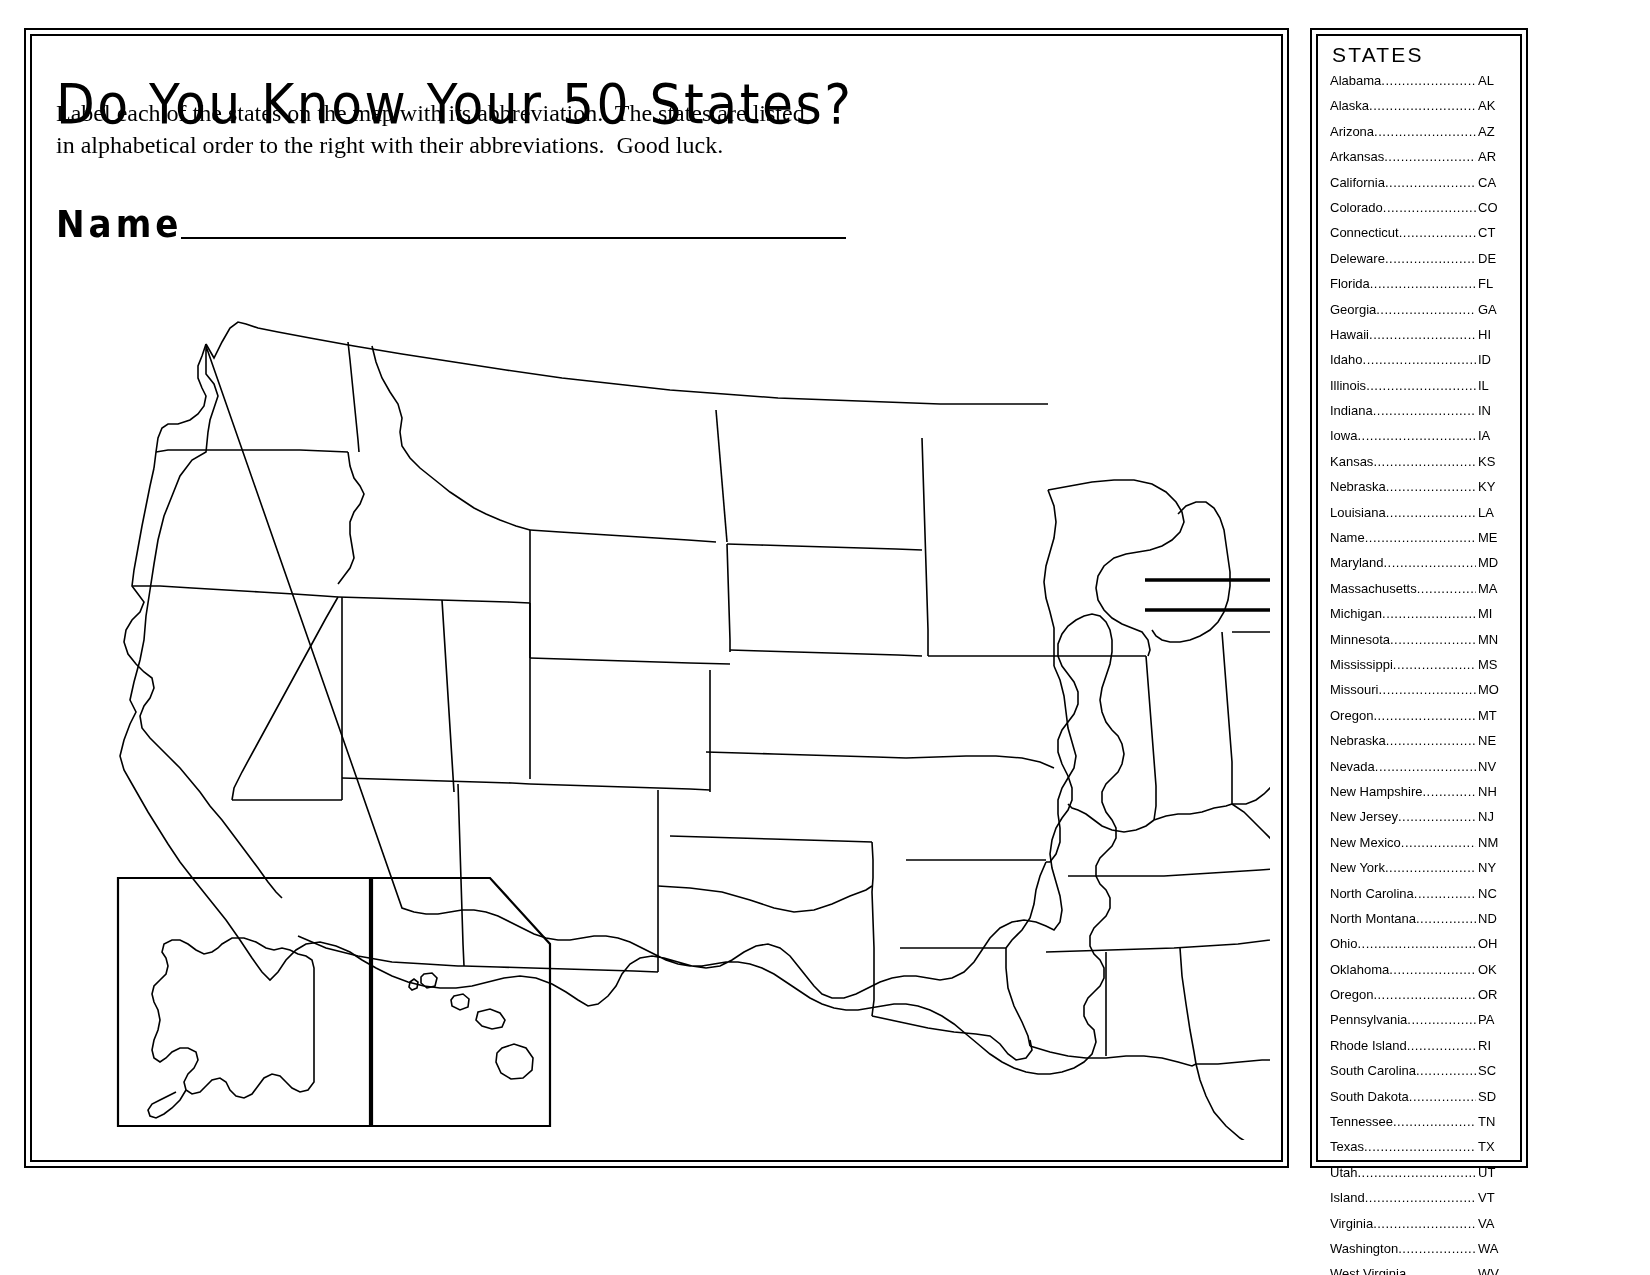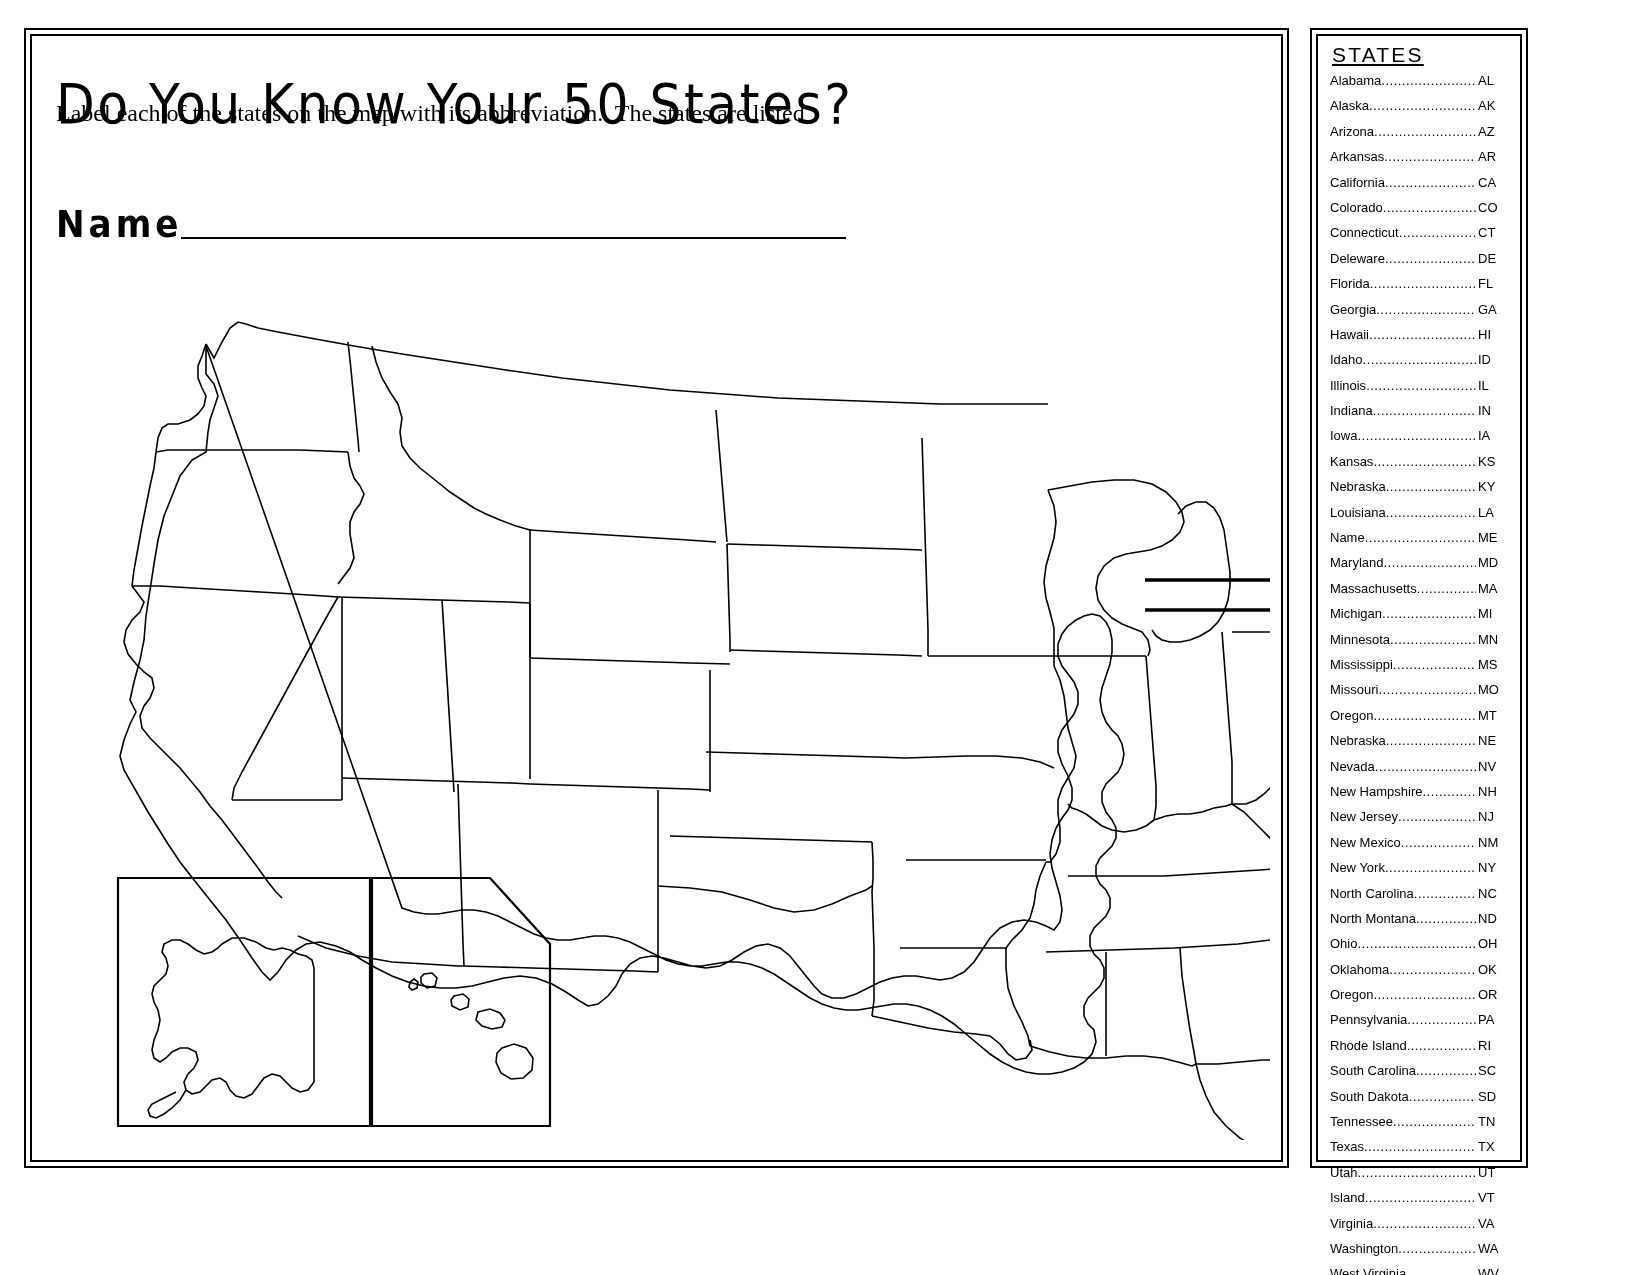--- a/index.html
+++ b/index.html
@@ -118,21 +118,20 @@
 
   
   #states-head {
     position: absolute;
     left: 1332px;
     top: 44px;
     font-family: "Liberation Sans", sans-serif;
     font-size: 21px;
     letter-spacing: 2.2px;
     line-height: 1;
-    text-decoration: underline;
   }
   #states-list {
     position: absolute;
     left: 1330px;
     top: 68px;
     width: 182px;
   }
   .state-row {
     display: flex;
     align-items: baseline;
@@ -163,20 +162,21 @@
 <div id="page">
 
   <div class="panel" id="main-panel">
     <div class="panel-inner"></div>
   </div>
 
   <h1 id="worksheet-title">Do You Know Your 50 States?</h1>
 
   <div id="instructions">
     <span class="ln">Label each of the states on the map with its abbreviation.  The states are listed</span>
+    <span class="ln">in alphabetical order to the right with their abbreviations.  Good luck.</span>
   </div>
 
   <div id="name-row">
     <span id="name-label">Name</span>
     <span id="name-line"></span>
   </div>
 
   <div id="map-wrap">
     <svg id="map-svg" viewBox="0 0 1160 840" xmlns="http://www.w3.org/2000/svg">
 

